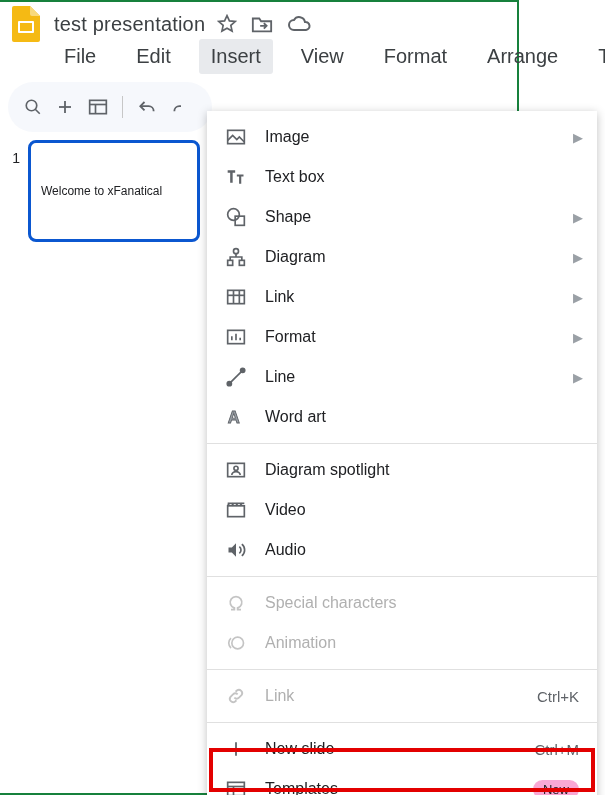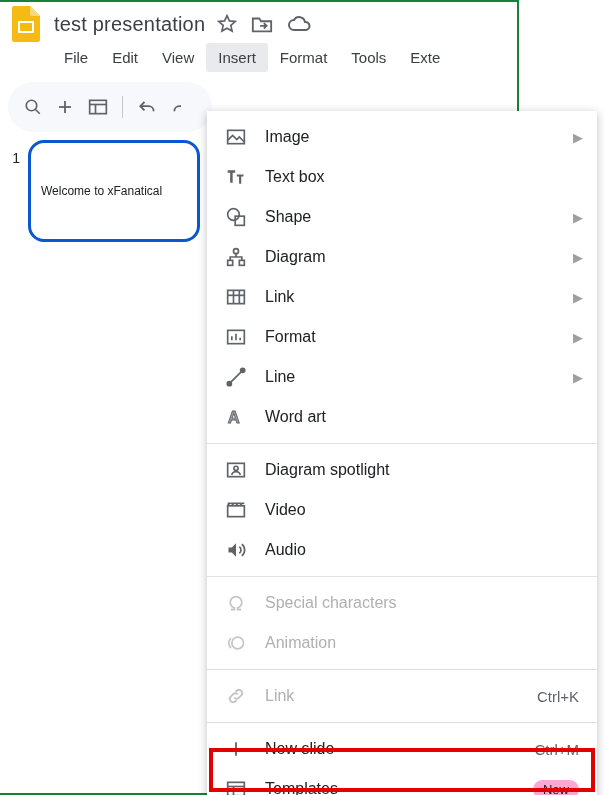--- a/index.html
+++ b/index.html
@@ -45,25 +45,25 @@
     letter-spacing: 0.2px;
   }
   .title-icons {
     display: flex;
     gap: 14px;
     align-items: center;
     color: #5f6368;
   }
   .menubar {
     display: flex;
-    gap: 0;
+    gap: 16px;
     padding-left: 42px;
     height: 34px;
-    align-items: center;
-    font-size: 15px;
+    align-items: flex-end;
+    font-size: 20px;
     color: #3c4043;
   }
   .menubar .menu-item {
     padding: 6px 12px 6px 12px;
     border-radius: 3px;
     cursor: pointer;
   }
   .menubar .menu-item.active {
     background: #e8eaed;
   }
@@ -100,21 +100,21 @@
   .slide-number {
     font-size: 14px;
     width: 12px;
     text-align: right;
     padding-top: 10px;
   }
   .thumb {
     width: 172px;
     height: 102px;
     border: 3px solid #0b57d0;
-    border-radius: 16px;
+    border-radius: 8px;
     box-sizing: border-box;
     background: #fff;
     display: flex;
     align-items: center;
     padding-left: 10px;
   }
   .thumb-text {
     font-size: 12px;
     color: #202124;
   }
@@ -221,23 +221,24 @@
           <svg width="24" height="18" viewBox="0 0 24 18" fill="none" stroke="#5f6368" stroke-width="2">
             <path d="M7 15 a5 5 0 0 1 0 -10 a6 6 0 0 1 11 2 a4 4 0 0 1 1 8 z"></path>
           </svg>
         </span>
       </div>
     </div>
 
     <div class="menubar">
       <div class="menu-item">File</div>
       <div class="menu-item">Edit</div>
+      <div class="menu-item active">Insert</div>
       <div class="menu-item">View</div>
-      <div class="menu-item active">Insert</div>
       <div class="menu-item">Format</div>
+      <div class="menu-item">Arrange</div>
       <div class="menu-item">Tools</div>
       <div class="menu-item">Exte</div>
     </div>
   </div>
 
   <div class="toolbar">
     <span>
       <svg width="18" height="18" viewBox="0 0 24 24" fill="none" stroke="#5f6368" stroke-width="2.2">
         <circle cx="10" cy="10" r="7"></circle>
           <line x1="15" y1="15" x2="21" y2="21"></line>

